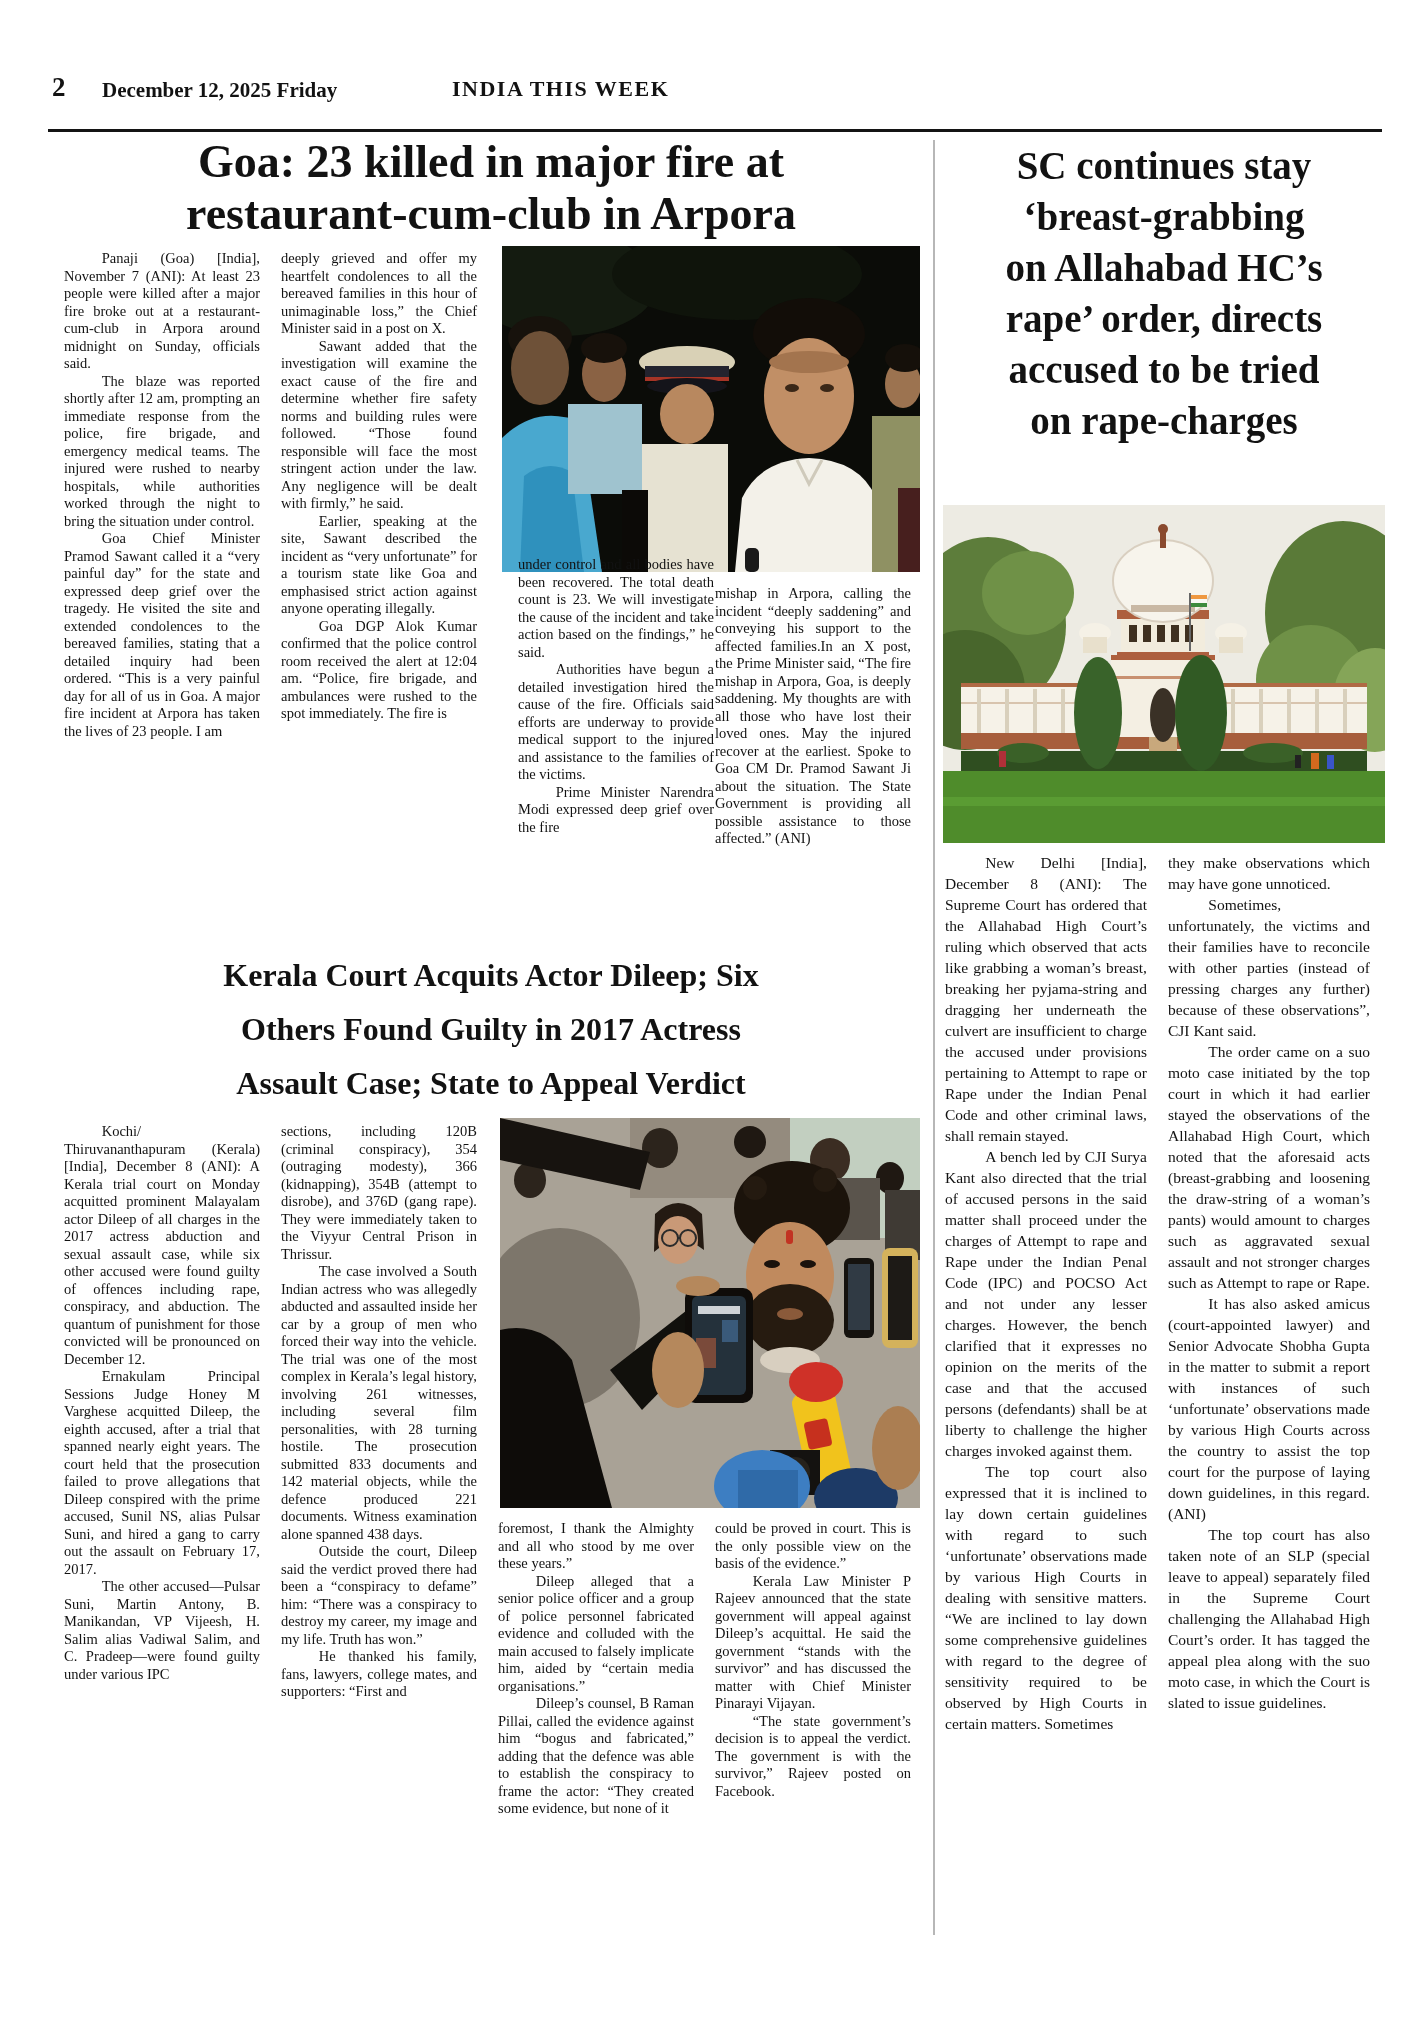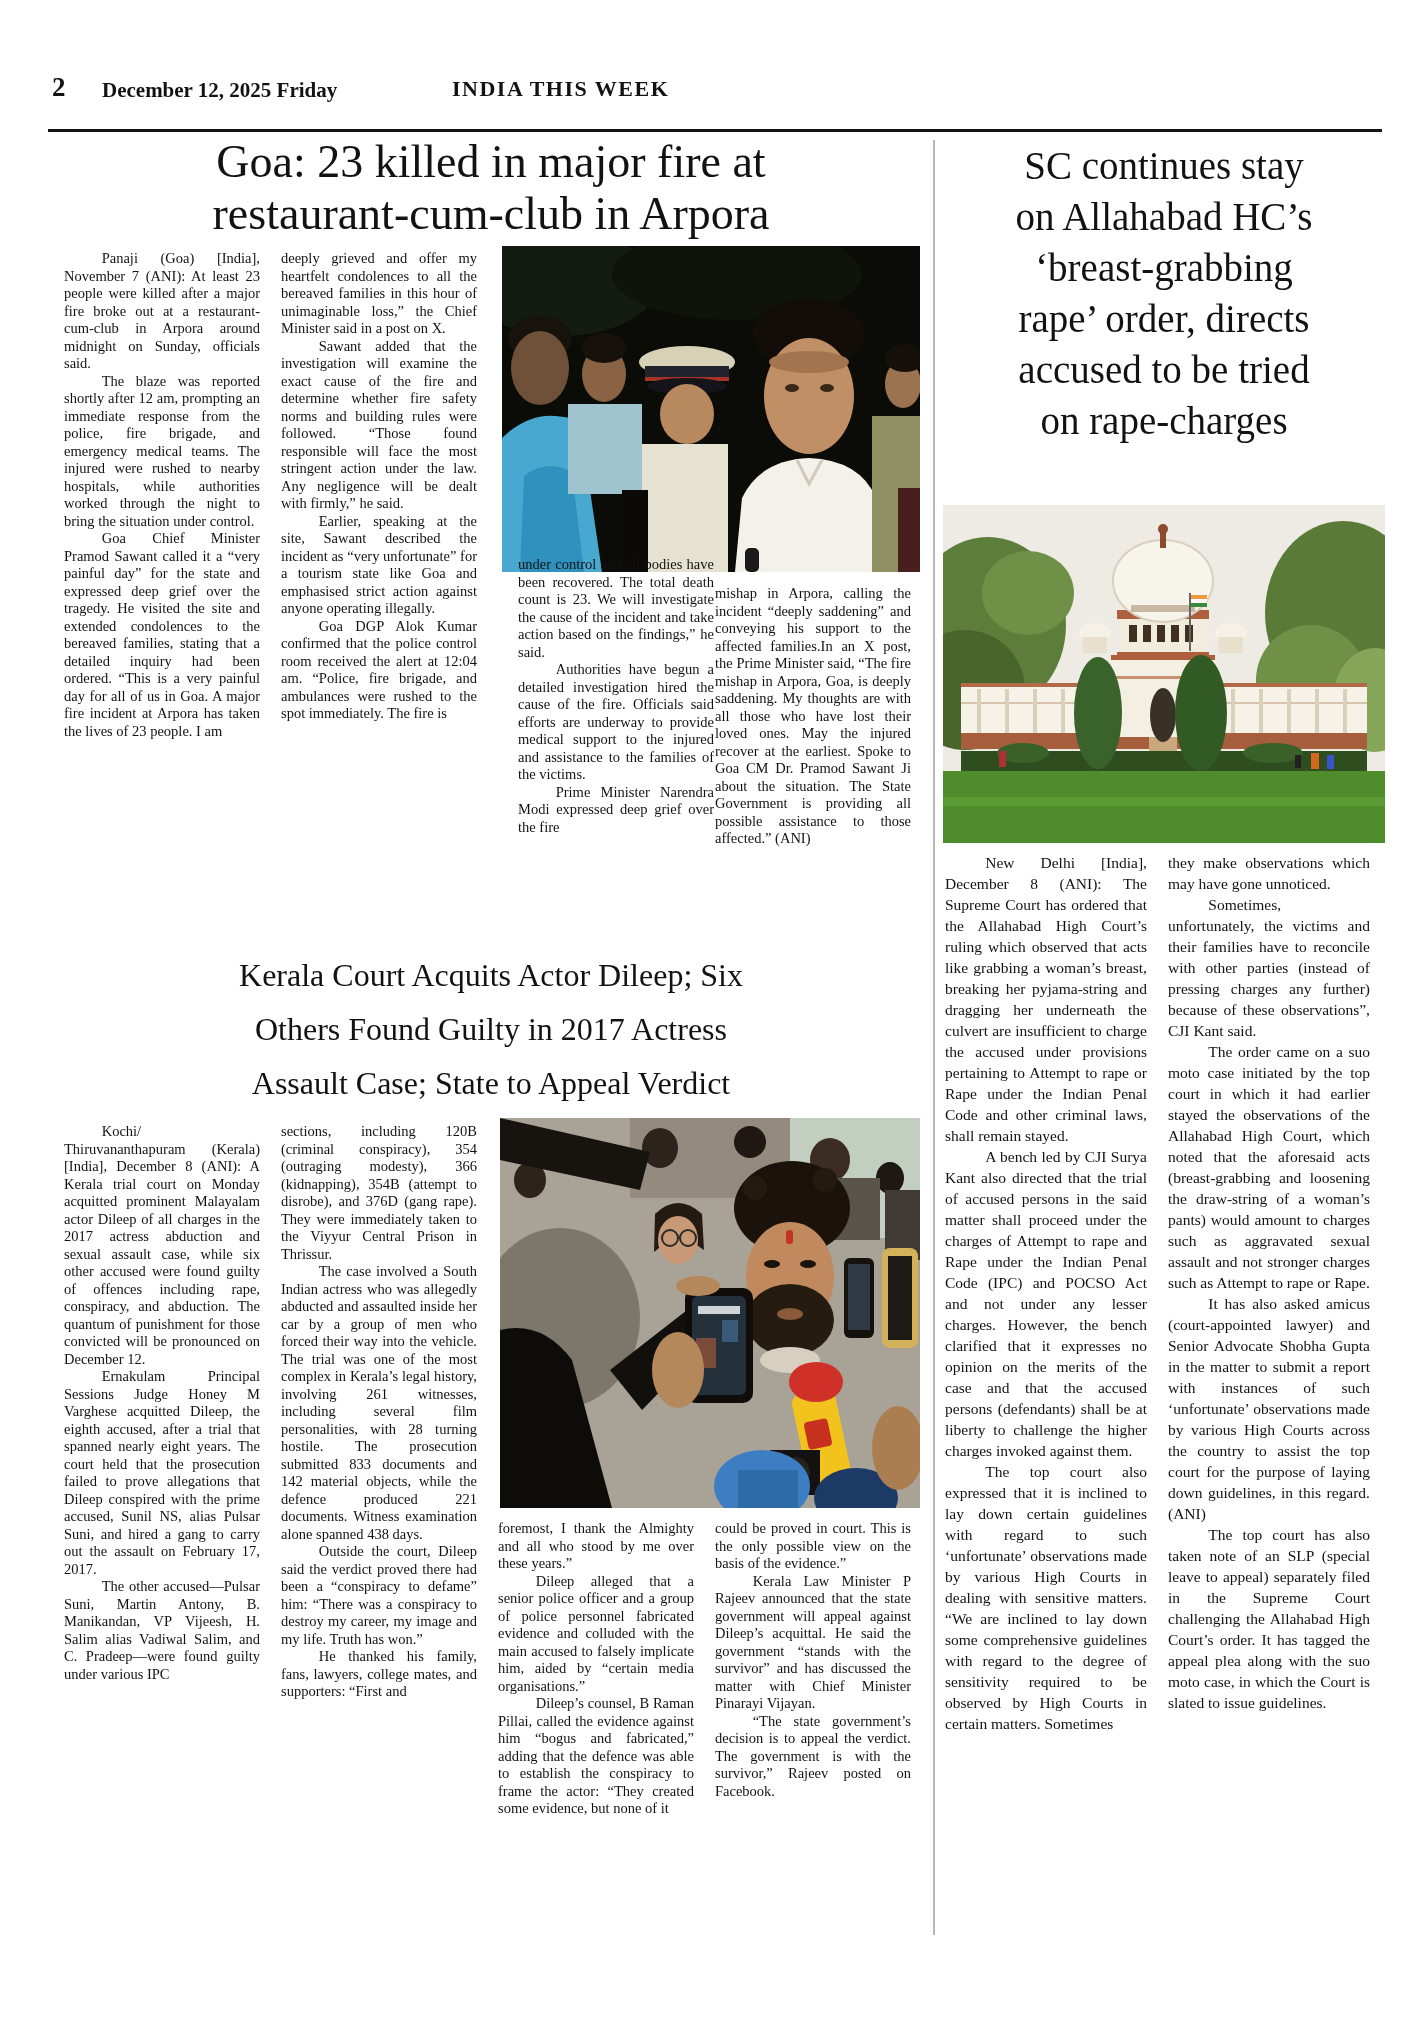--- a/index.html
+++ b/index.html
@@ -10,21 +10,21 @@
     overflow:hidden;
   }
   .abs{position:absolute;}
   
   .page-num{left:52px;top:72px;font-size:27px;font-weight:bold;}
   .page-date{left:102px;top:78px;font-size:21px;font-weight:bold;}
   .masthead{left:452px;top:76px;font-size:22px;font-weight:bold;letter-spacing:1.5px;}
   .header-rule{left:48px;top:129px;width:1334px;height:3px;background:#141414;}
   .section-divider{left:933px;top:140px;width:2px;height:1795px;background:#b7b7b7;}
   
-  .headline{text-align:center;font-weight:normal;}
+  .headline{text-align:center;font-weight:bold;}
   .headline p{margin:0;text-indent:0;}
   .hl-goa{left:48px;top:136px;width:886px;font-size:46px;line-height:52px;}
   .hl-sc{left:943px;top:140px;width:442px;font-size:39px;line-height:51px;}
   .hl-kerala{left:48px;top:948px;width:886px;font-size:32px;line-height:54px;}
   
   .col{position:absolute;text-align:justify;}
   .col p{margin:0;text-indent:2.6em;text-align:justify;}
   .col p.noindent{text-indent:0;}
   .lcol{width:196px;font-size:14.5px;line-height:17.5px;}
   .rcol{width:202px;font-size:15.5px;line-height:21px;}
@@ -112,22 +112,22 @@
       <p class="noindent">under control and all bodies have been recovered. The total death count is 23. We will investigate the cause of the incident and take action based on the findings,” he said.</p>
       <p>Authorities have begun a detailed investigation hired the cause of the fire. Officials said efforts are underway to provide medical support to the injured and assistance to the families of the victims.</p>
       <p>Prime Minister Narendra Modi expressed deep grief over the fire</p>
     </div>
   <div class="col lcol goa-c4">
       <p class="noindent">mishap in Arpora, calling the incident “deeply saddening” and conveying his support to the affected families.In an X post, the Prime Minister said, “The fire mishap in Arpora, Goa, is deeply saddening. My thoughts are with all those who have lost their loved ones. May the injured recover at the earliest. Spoke to Goa CM Dr. Pramod Sawant Ji about the situation. The State Government is providing all possible assistance to those affected.” (ANI)</p>
     </div>
 
   <div class="abs headline hl-sc">
       <p>SC continues stay</p>
+      <p>‘breast-grabbing</p>
       <p>on Allahabad HC’s</p>
-      <p>‘breast-grabbing</p>
       <p>rape’ order, directs</p>
       <p>accused to be tried</p>
       <p>on rape-charges</p>
     </div>
 
   <svg class="photo ph-sc" viewBox="0 0 442 338" preserveAspectRatio="none" role="img">
     <rect x="0" y="0" width="442" height="338" fill="#edebe3"></rect>
     <g>
       <ellipse cx="45" cy="120" rx="78" ry="88" fill="#5d7d3b"></ellipse>
       <ellipse cx="22" cy="185" rx="60" ry="60" fill="#48662c"></ellipse>

